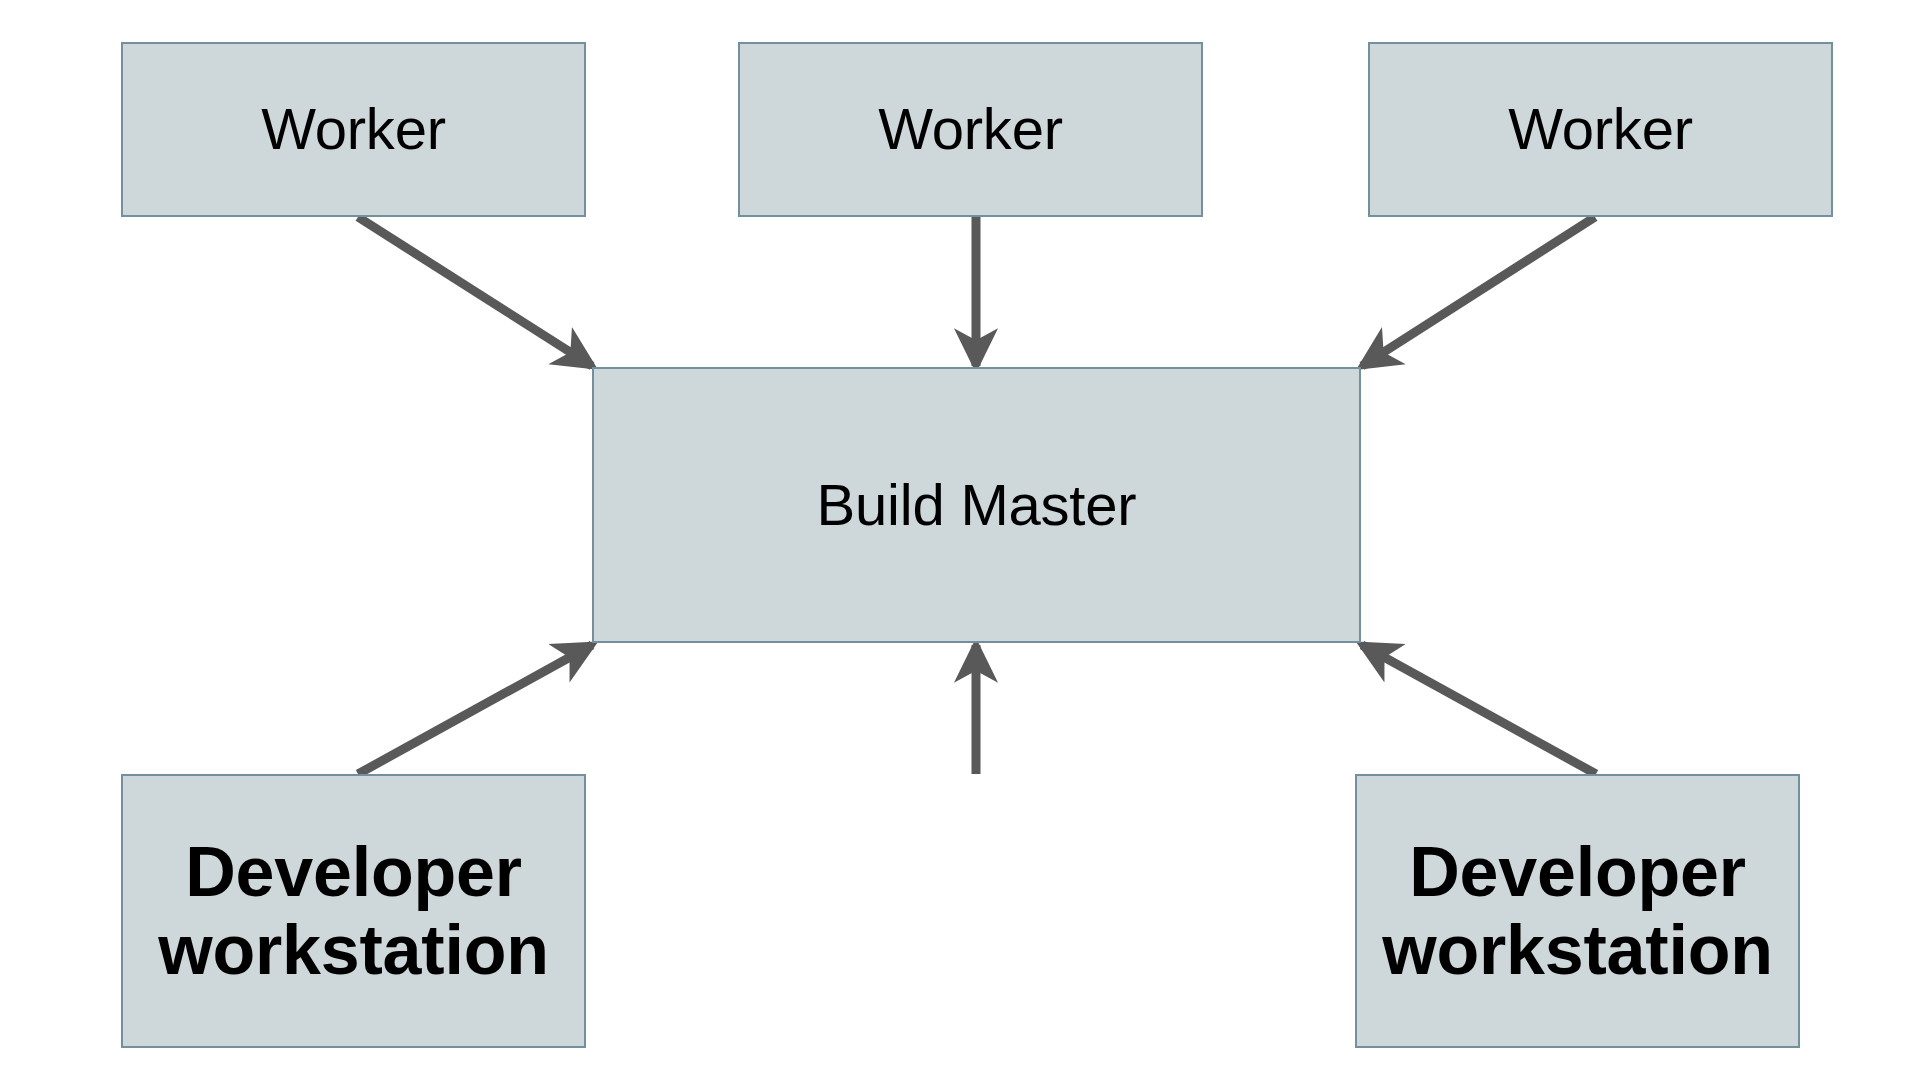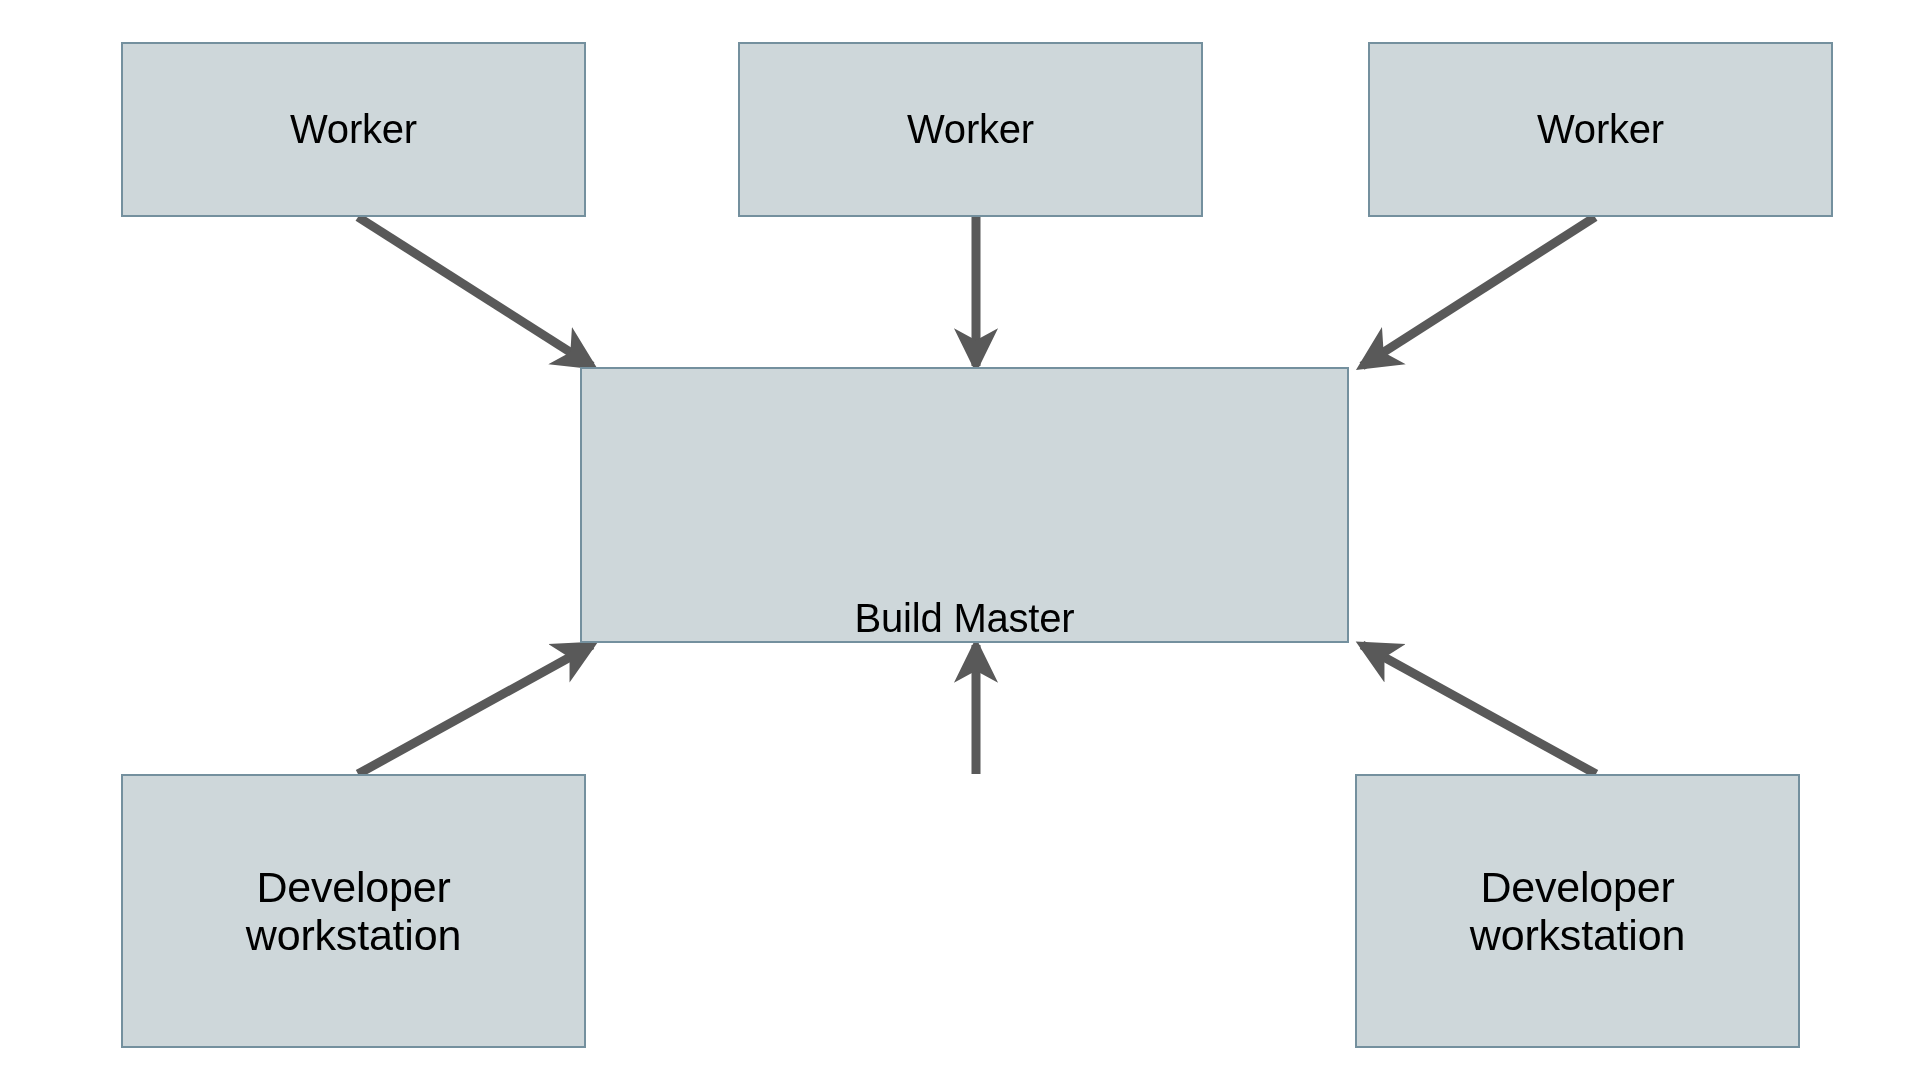--- a/index.html
+++ b/index.html
@@ -47,27 +47,27 @@
     box-sizing: border-box;
     white-space: pre-line;
     font-weight: 400;
     letter-spacing: -0.2px;
   }
 
   
   #node-worker-1 { left: 121px;  top: 42px;  width: 465px; height: 175px; }
   #node-worker-2 { left: 738px;  top: 42px;  width: 465px; height: 175px; }
   #node-worker-3 { left: 1368px; top: 42px;  width: 465px; height: 175px; }
-  #node-build-master { left: 580px; top: 367px; width: 769px; height: 276px; align-items: flex-end; }
+  #node-build-master { left: 592px; top: 367px; width: 769px; height: 276px; }
   #node-dev-ws-1 { left: 121px;  top: 774px; width: 465px; height: 274px; }
   #node-ci-server { left: 735px;  top: 774px; width: 446px; height: 274px; }
   #node-dev-ws-2 { left: 1355px; top: 774px; width: 445px; height: 274px; }
 
-  .label-lg { font-size: 40px; }
-  .label-md { font-size: 43px; }
+  .label-lg { font-size: 58px; }
+  .label-md { font-size: 70px; font-weight: bold; }
 </style>
 </head>
 <body>
 
 <div id="diagram-canvas">
 
   <svg id="edge-layer" viewBox="0 0 1910 1090" width="1910" height="1090" xmlns="http://www.w3.org/2000/svg">
     <defs>
       <marker id="arrowhead" markerWidth="5.2" markerHeight="5.2" refX="4.2" refY="2.6" orient="auto" markerUnits="strokeWidth">
         <path d="M 0,0.15 L 5.0,2.6 L 0,5.05 L 1.35,2.6 Z" fill="#595959"></path>

